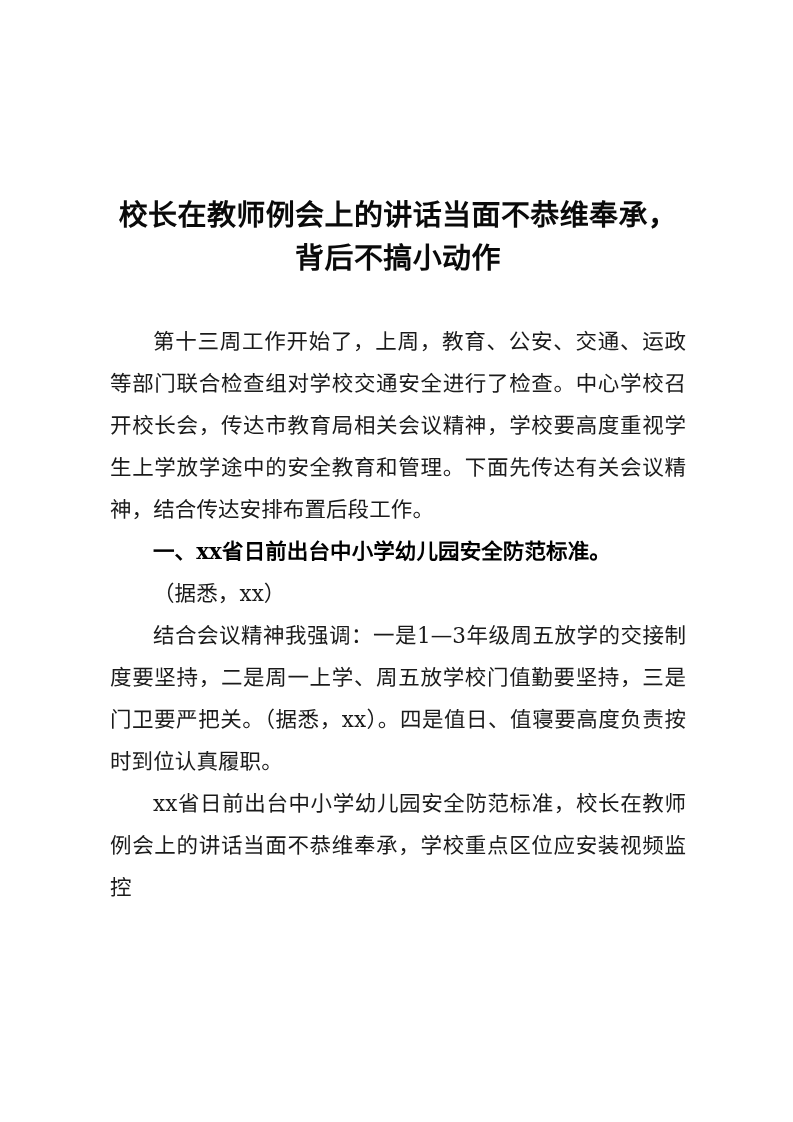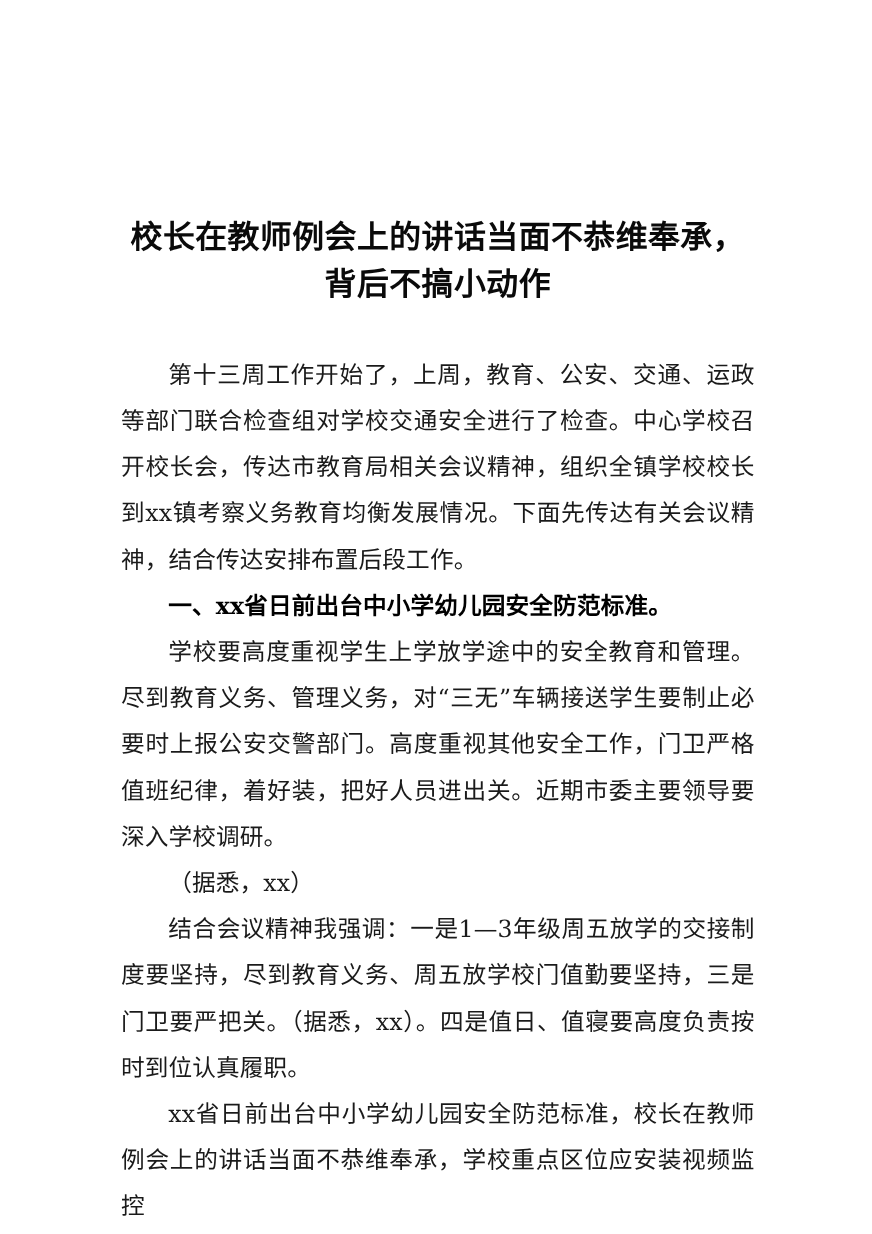--- a/index.html
+++ b/index.html
@@ -74,27 +74,26 @@
 </head>
 <body>
 
 <div class="page">
   <div class="content">
 
     <h1 class="doc-title">校长在教师例会上的讲话当面不恭维奉承，背后不搞小动作</h1>
 
     <div class="body-block">
 
-      <p class="para">第十三周工作开始了，上周，教育、公安、交通、运政等部门联合检查组对学校交通安全进行了检查。中心学校召开校长会，传达市教育局相关会议精神，组织全镇学校校长到xx镇考察义务教育均衡发展情况。下面先传达有关会议精神，结合传达安排布置后段工作。</p>
+      <p class="para">第十三周工作开始了，上周，教育、公安、交通、运政等部门联合检查组对学校交通安全进行了检查。中心学校召开校长会，传达市教育局相关会议精神，学校要高度重视学生上学放学途中的安全教育和管理。下面先传达有关会议精神，结合传达安排布置后段工作。</p>
 
       <p class="para heading">一、xx省日前出台中小学幼儿园安全防范标准。</p>
 
-      <p class="para">学校要高度重视学生上学放学途中的安全教育和管理。尽到教育义务、管理义务，对“三无”车辆接送学生要制止必要时上报公安交警部门。高度重视其他安全工作，门卫严格值班纪律，着好装，把好人员进出关。近期市委主要领导要深入学校调研。</p>
 
       <p class="para">（据悉，xx）</p>
 
-      <p class="para">结合会议精神我强调：一是1—3年级周五放学的交接制度要坚持，尽到教育义务、周五放学校门值勤要坚持，三是门卫要严把关。（据悉，xx）。四是值日、值寝要高度负责按时到位认真履职。</p>
+      <p class="para">结合会议精神我强调：一是1—3年级周五放学的交接制度要坚持，二是周一上学、周五放学校门值勤要坚持，三是门卫要严把关。（据悉，xx）。四是值日、值寝要高度负责按时到位认真履职。</p>
 
       <p class="para">xx省日前出台中小学幼儿园安全防范标准，校长在教师例会上的讲话当面不恭维奉承，学校重点区位应安装视频监控</p>
 
     </div>
   </div>
 </div>
 
 </body></html>

